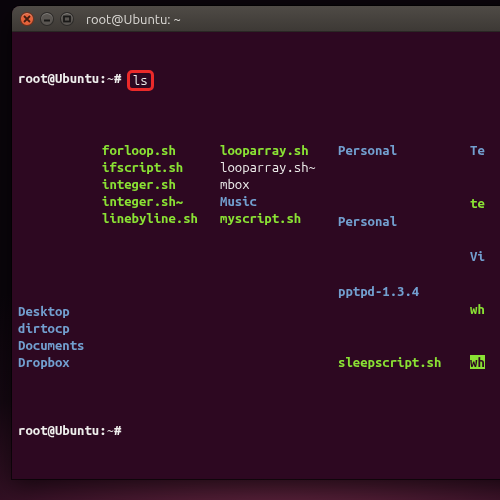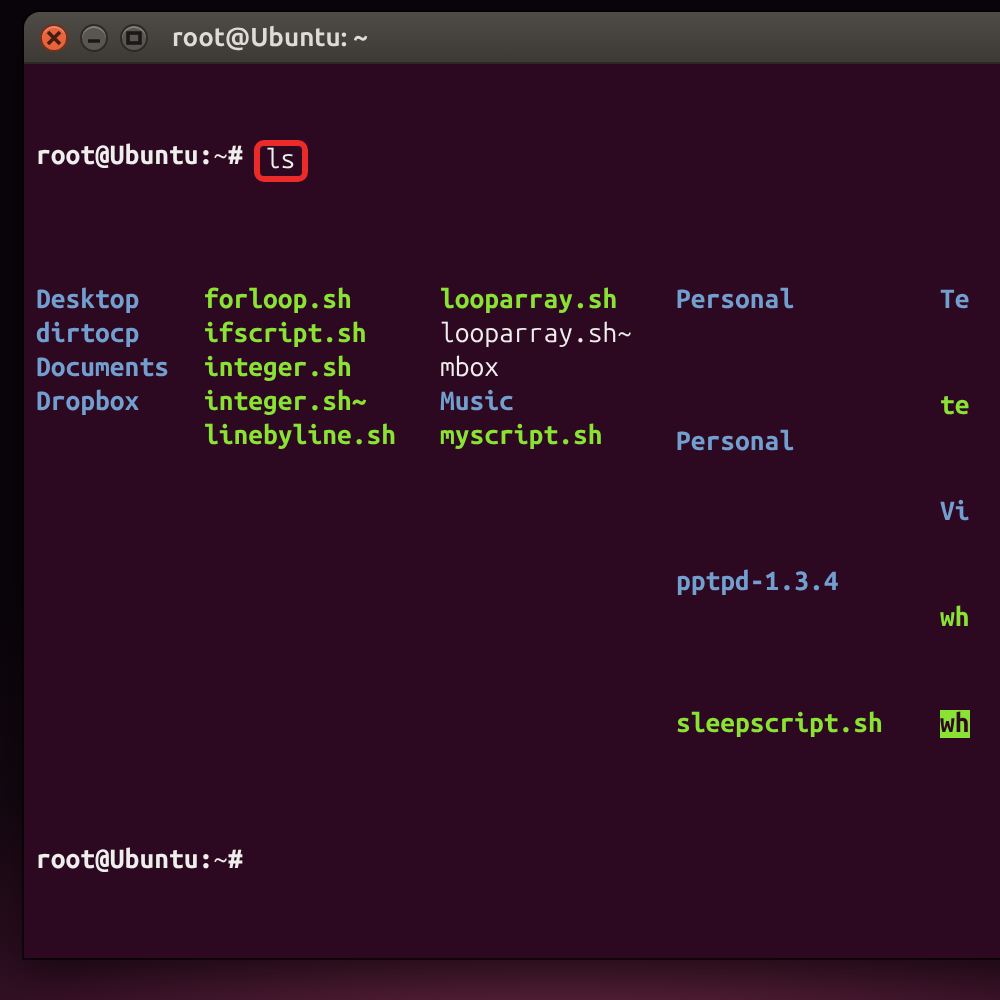--- a/index.html
+++ b/index.html
@@ -47,21 +47,21 @@
   .win-btn.close { background: #e6633b; }
   .win-btn svg {
     position: absolute; inset: 0; margin: auto;
     width: 8px; height: 8px;
     stroke: rgba(0,0,0,.7); stroke-width: 1.8; fill: none;
   }
   .title-text {
     color: #dedcd8;
     font-family: Ubuntu, "DejaVu Sans", sans-serif;
     font-size: 13px;
-    font-weight: 700;
+    font-weight: 400;
     margin-left: 4px;
     white-space: nowrap;
   }
   .term {
     background: #2d0821;
     padding: 4px 6px 6px 6px;
     font-size: 13.2px;
     line-height: 17px;
     min-height: 430px;
     color: #eeeeec;
@@ -71,21 +71,21 @@
   .prompt-user { color: #eeeeec; font-weight: 600; }
   .prompt-path { color: #eeeeec; }
   .cmd { color: #eeeeec; }
   .dir { color: #729fcf; font-weight: 600; }
   .exe { color: #8ae234; font-weight: 600; }
   .reg { color: #eeeeec; }
   .hl  { background: #8ae234; color: #2d0821; font-weight: 600; }
   .row { display: flex; }
   .cols { display: flex; }
   .col { display: flex; flex-direction: column; }
-  .c0 { width: 84px; }
+  .c0 { width: 84px; justify-content: flex-end; }
   .c1 { width: 118px; }
   .c2 { width: 118px; }
   .c3 { width: 132px; justify-content: space-between; }
   .c4 { width: auto; gap: 36px; }
   .highlight-box {
     border: 3px solid #eb2a2a;
     border-radius: 5px;
     padding: 0 3px;
     margin-left: -2px;
     display: inline-block;

